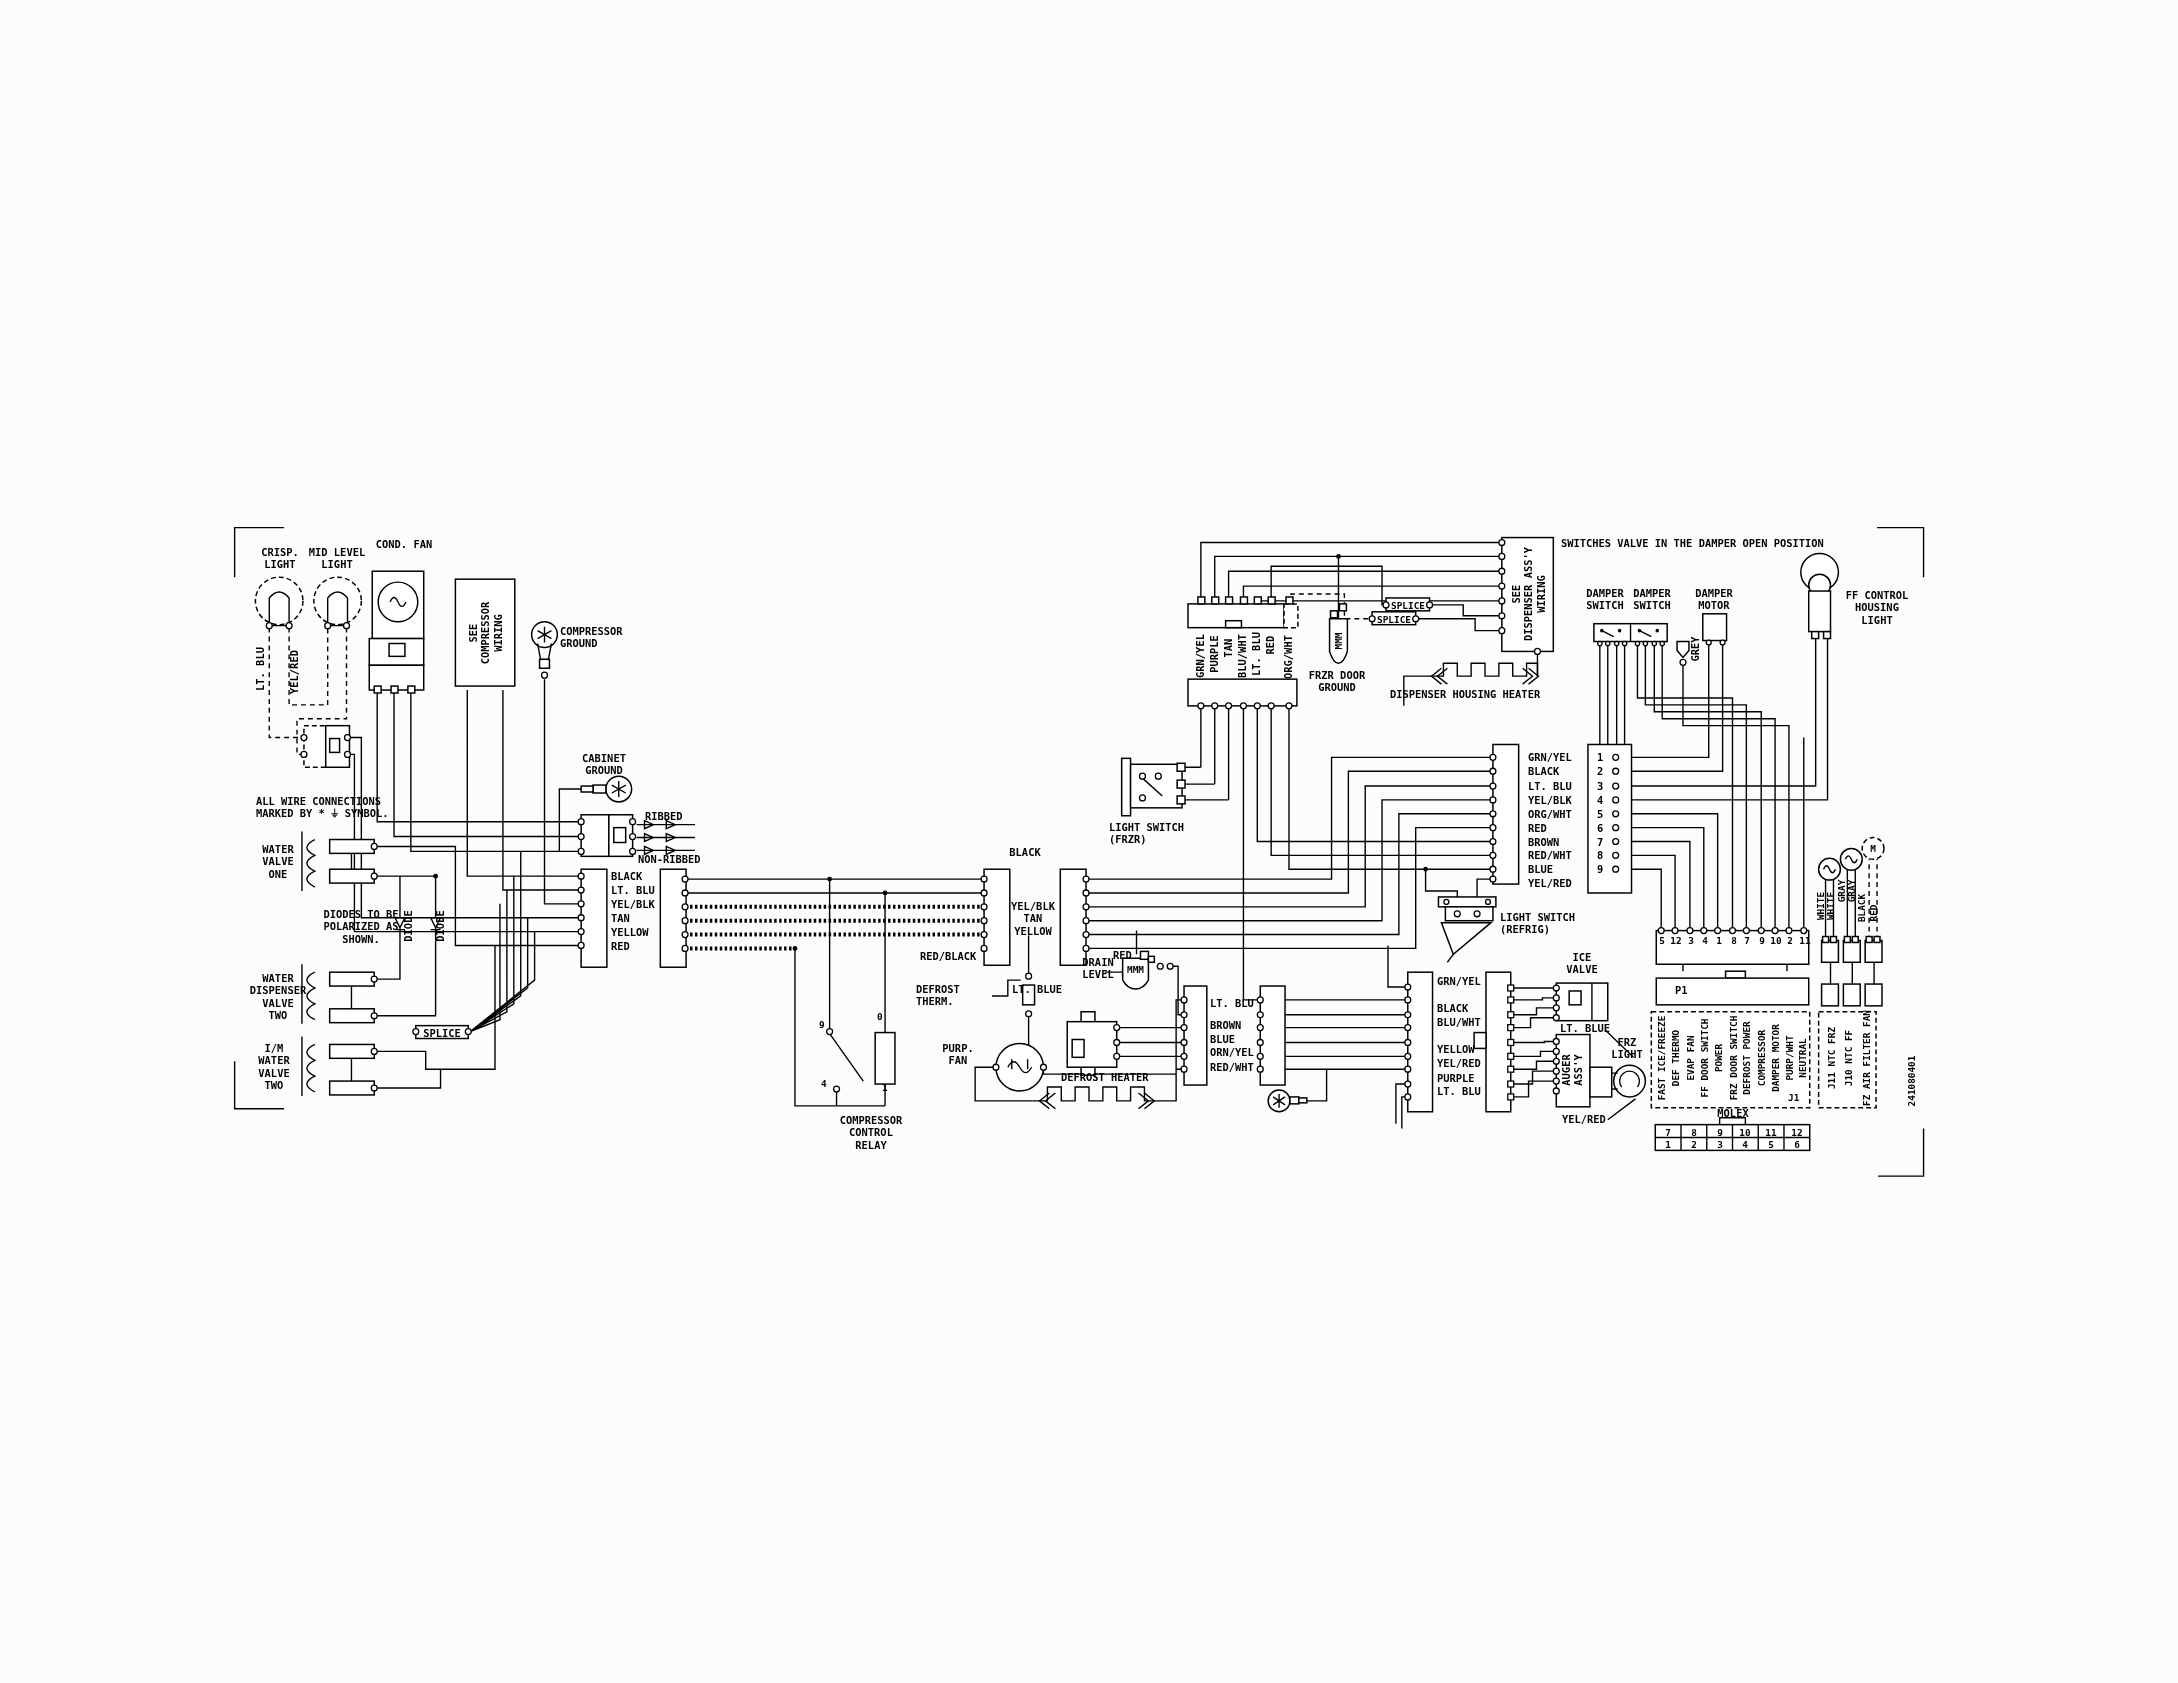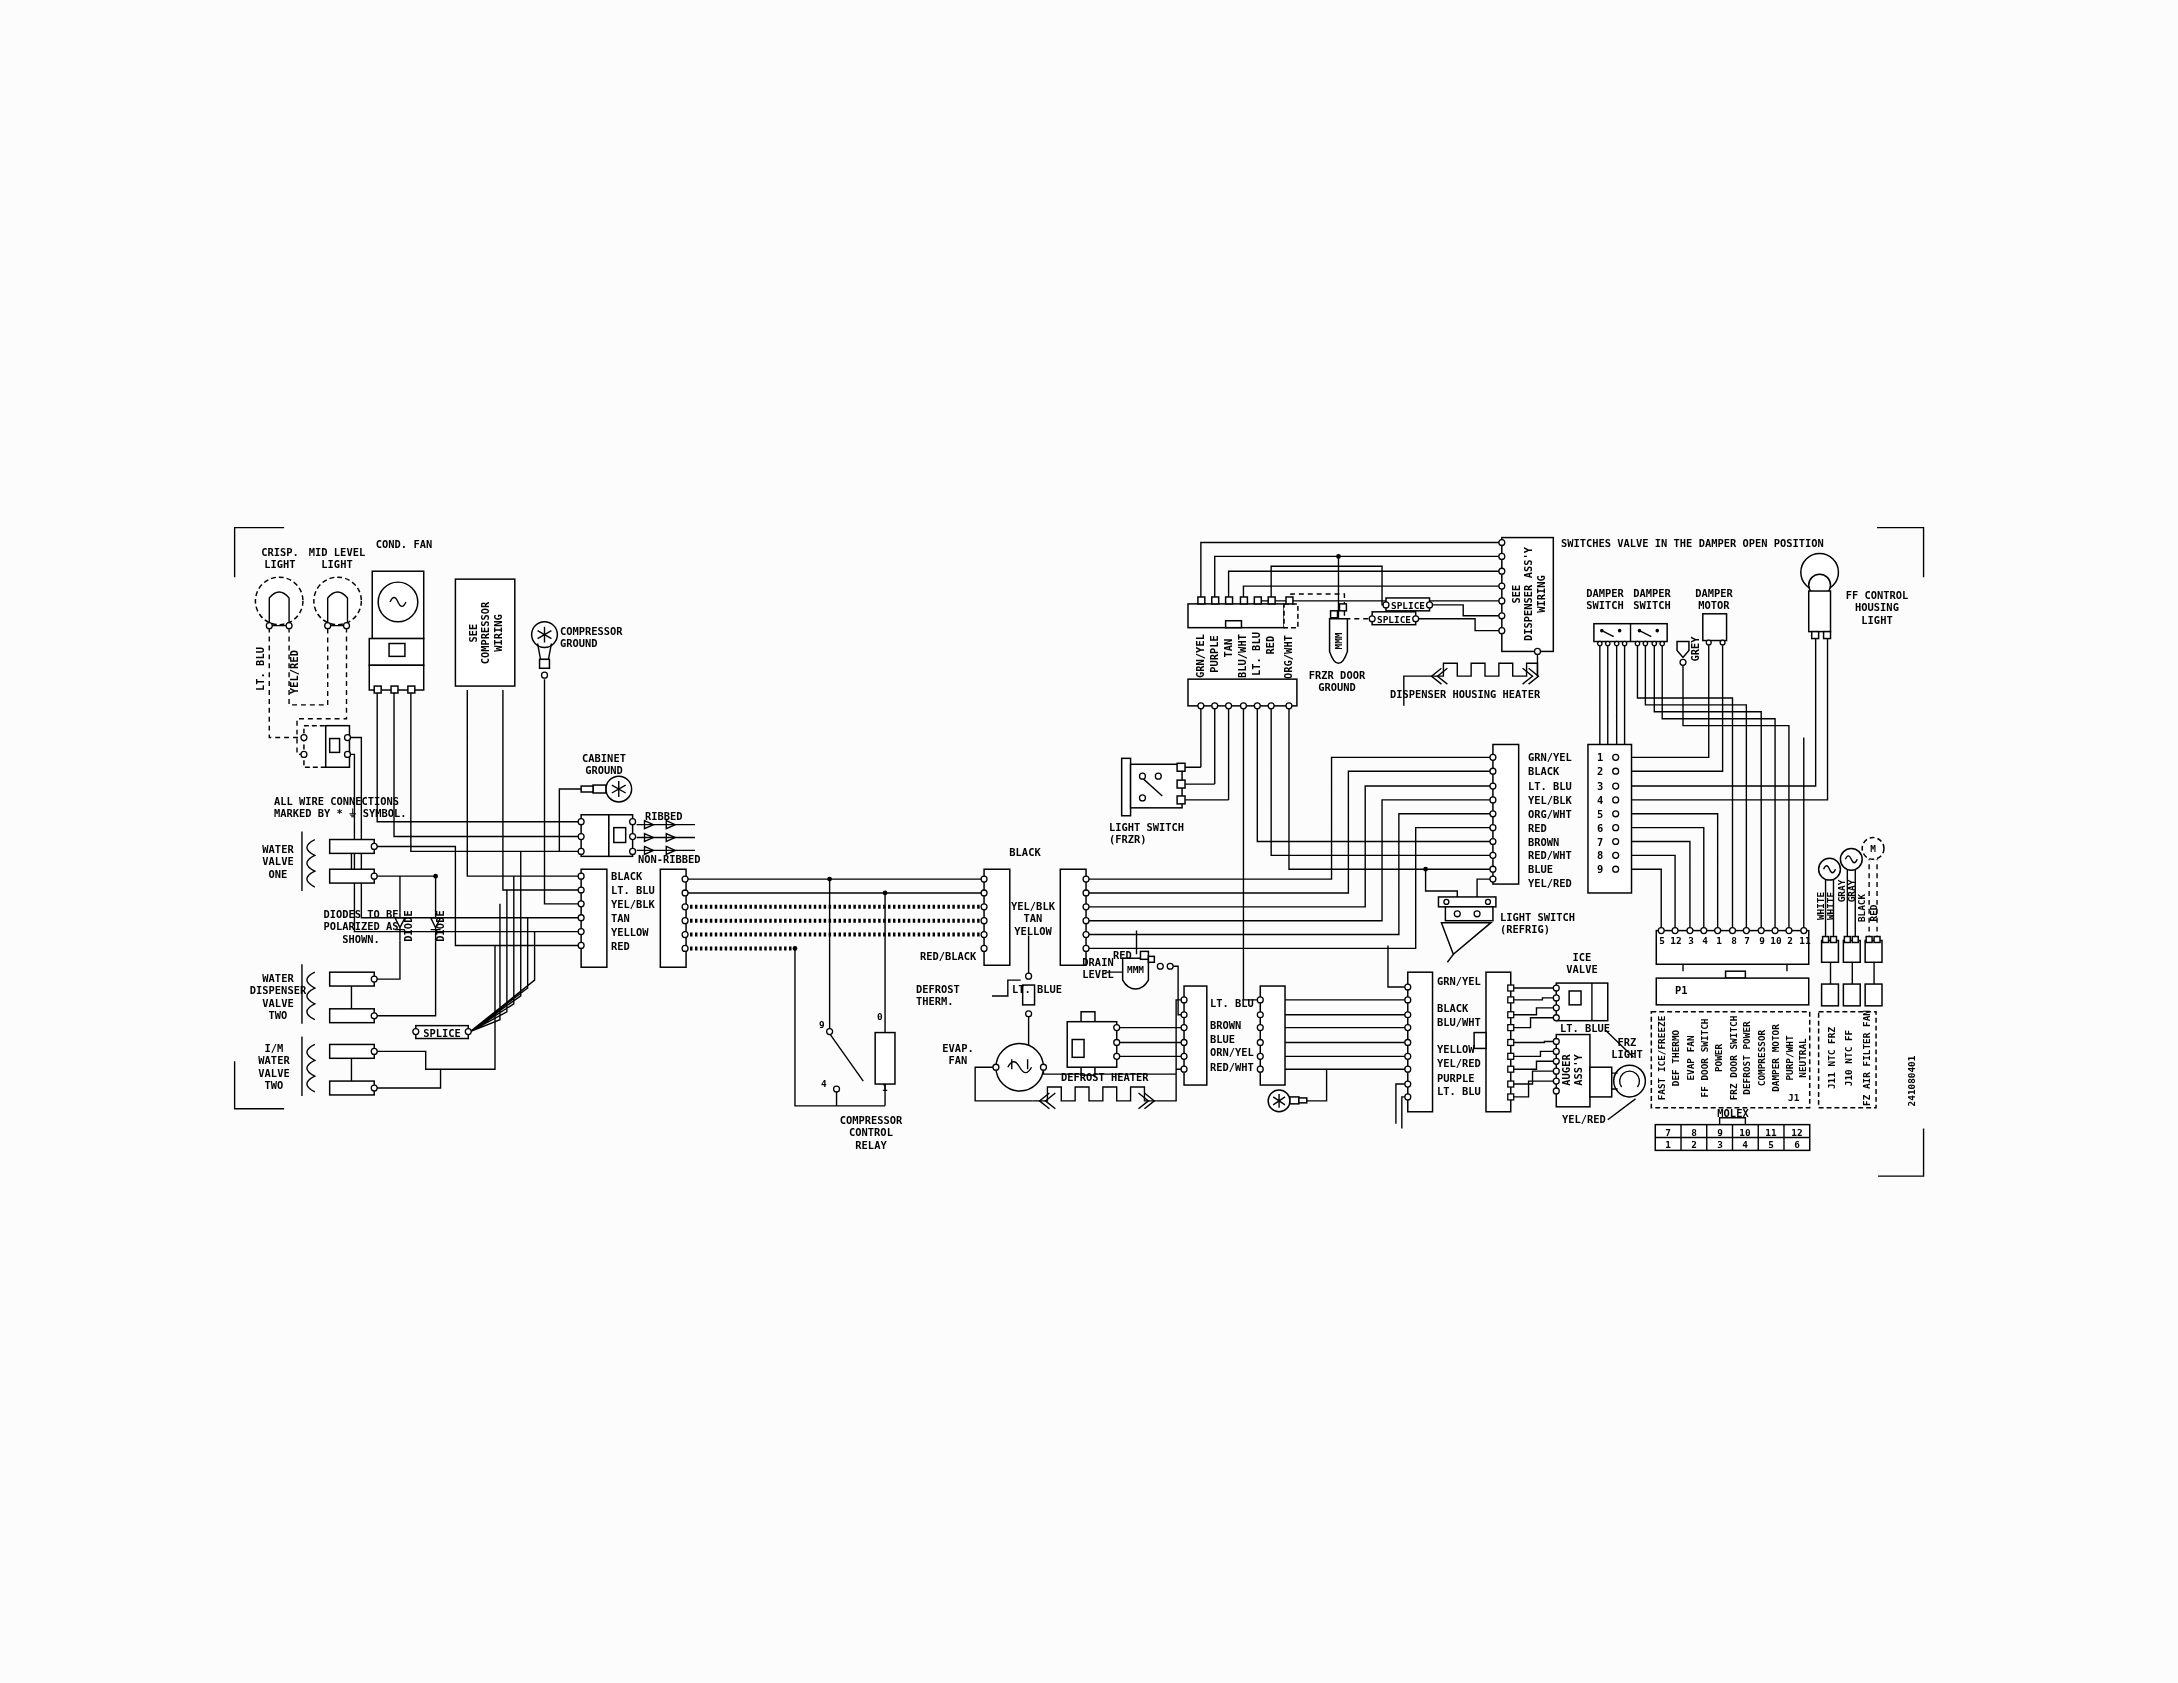--- a/index.html
+++ b/index.html
@@ -456,21 +456,21 @@
 <div class="lb cx" style="left:404px;top:538px">COND. FAN</div>
 <div class="lb v" style="left:485px;top:633px">SEE
 COMPRESSOR
 WIRING</div>
 <div class="lb" style="left:560px;top:625px">COMPRESSOR
 GROUND</div>
 <div class="lb v" style="left:260px;top:669px">LT. BLU</div>
 <div class="lb v" style="left:294px;top:672px">YEL/RED</div>
 <div class="lb cx" style="left:604px;top:752px">CABINET
 GROUND</div>
-<div class="lb" style="left:274px;top:795px">ALL WIRE CONNECTIONS
+<div class="lb" style="left:256px;top:795px">ALL WIRE CONNECTIONS
 MARKED BY * ⏚ SYMBOL.</div>
 <div class="lb cx" style="left:278px;top:843px">WATER
 VALVE
 ONE</div>
 <div class="lb cx" style="left:361px;top:908px">DIODES TO BE
 POLARIZED AS
 SHOWN.</div>
 <div class="lb v" style="left:408px;top:926px">DIODE</div>
 <div class="lb v" style="left:440px;top:926px">DIODE</div>
 <div class="lb cx" style="left:278px;top:972px">WATER
@@ -500,21 +500,21 @@
 <div class="lb cx" style="left:871px;top:1114px">COMPRESSOR
 CONTROL
 RELAY</div>
 <div class="lb s" style="left:819px;top:1019px">9</div>
 <div class="lb s" style="left:821px;top:1078px">4</div>
 <div class="lb s" style="left:877px;top:1011px">0</div>
 <div class="lb s" style="left:882px;top:1082px">1</div>
 <div class="lb" style="left:916px;top:983px">DEFROST
 THERM.</div>
 <div class="lb" style="left:1012px;top:983px">LT. BLUE</div>
-<div class="lb cx" style="left:958px;top:1042px">EVAP.
+<div class="lb cx" style="left:958px;top:1042px">PURP.
 FAN</div>
 <div class="lb" style="left:1061px;top:1071px">DEFROST HEATER</div>
 <div class="lb cx" style="left:1098px;top:956px">DRAIN
 LEVEL</div>
 <div class="lb" style="left:1113px;top:949px">RED</div>
 <div class="lb s" style="left:1127px;top:964px">MMM</div>
 <div class="lb" style="left:1109px;top:821px">LIGHT SWITCH
 (FRZR)</div>
 
 <div class="lb" style="left:1210px;top:997px">LT. BLU</div>

